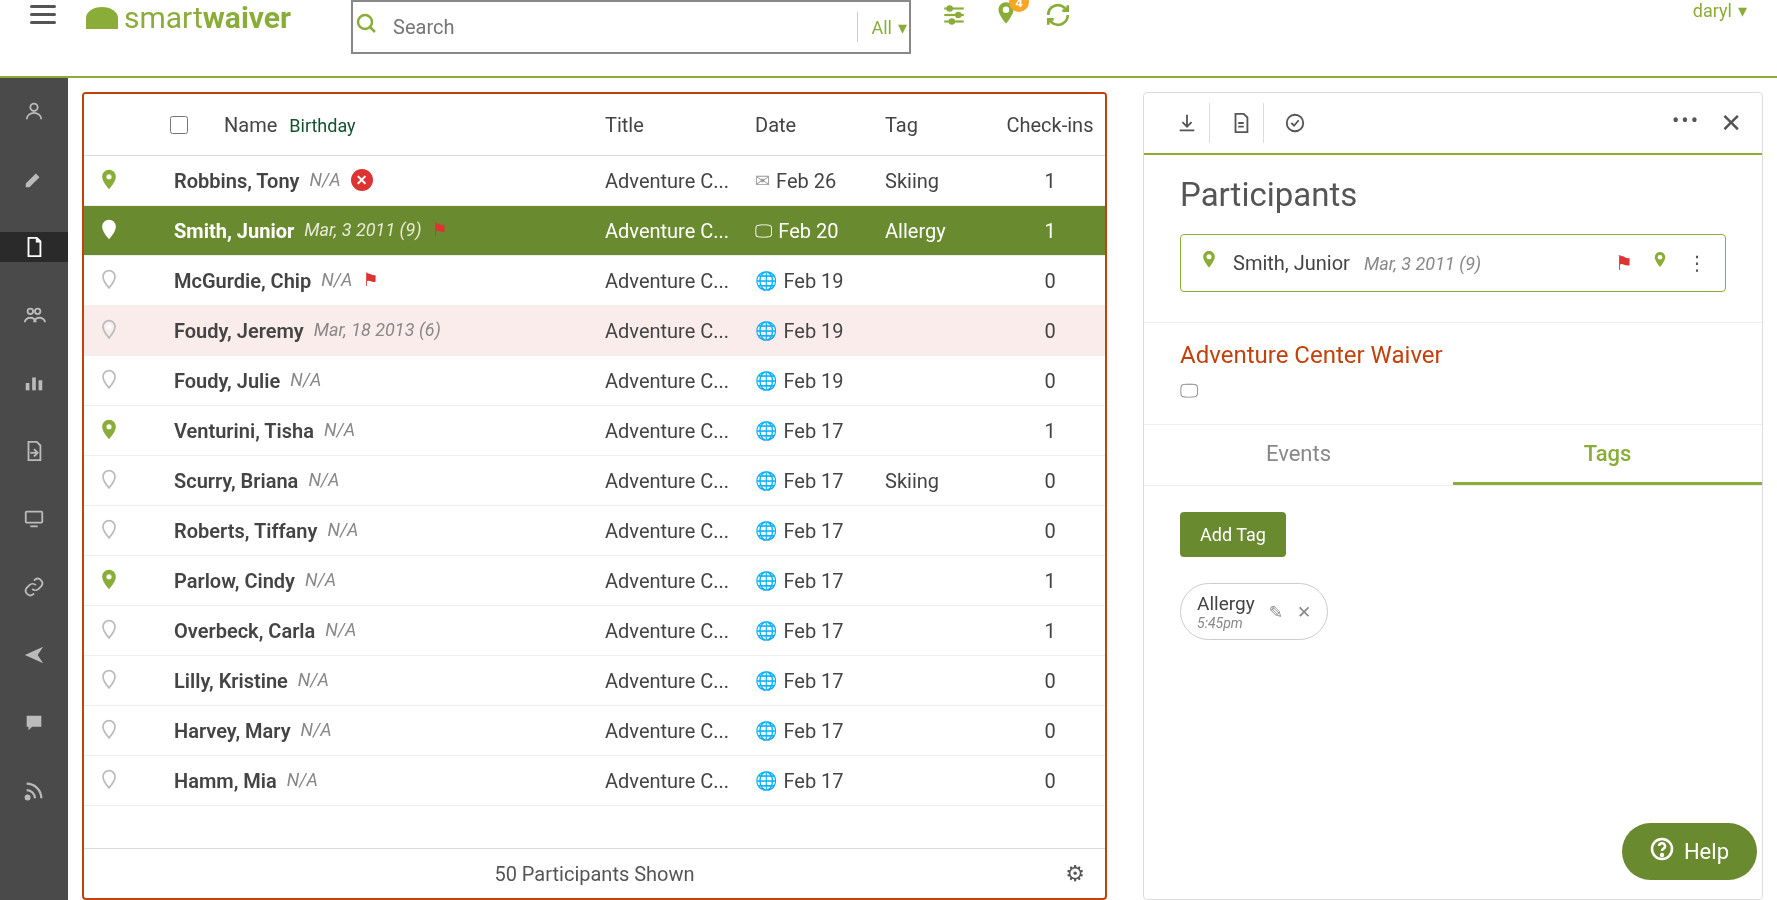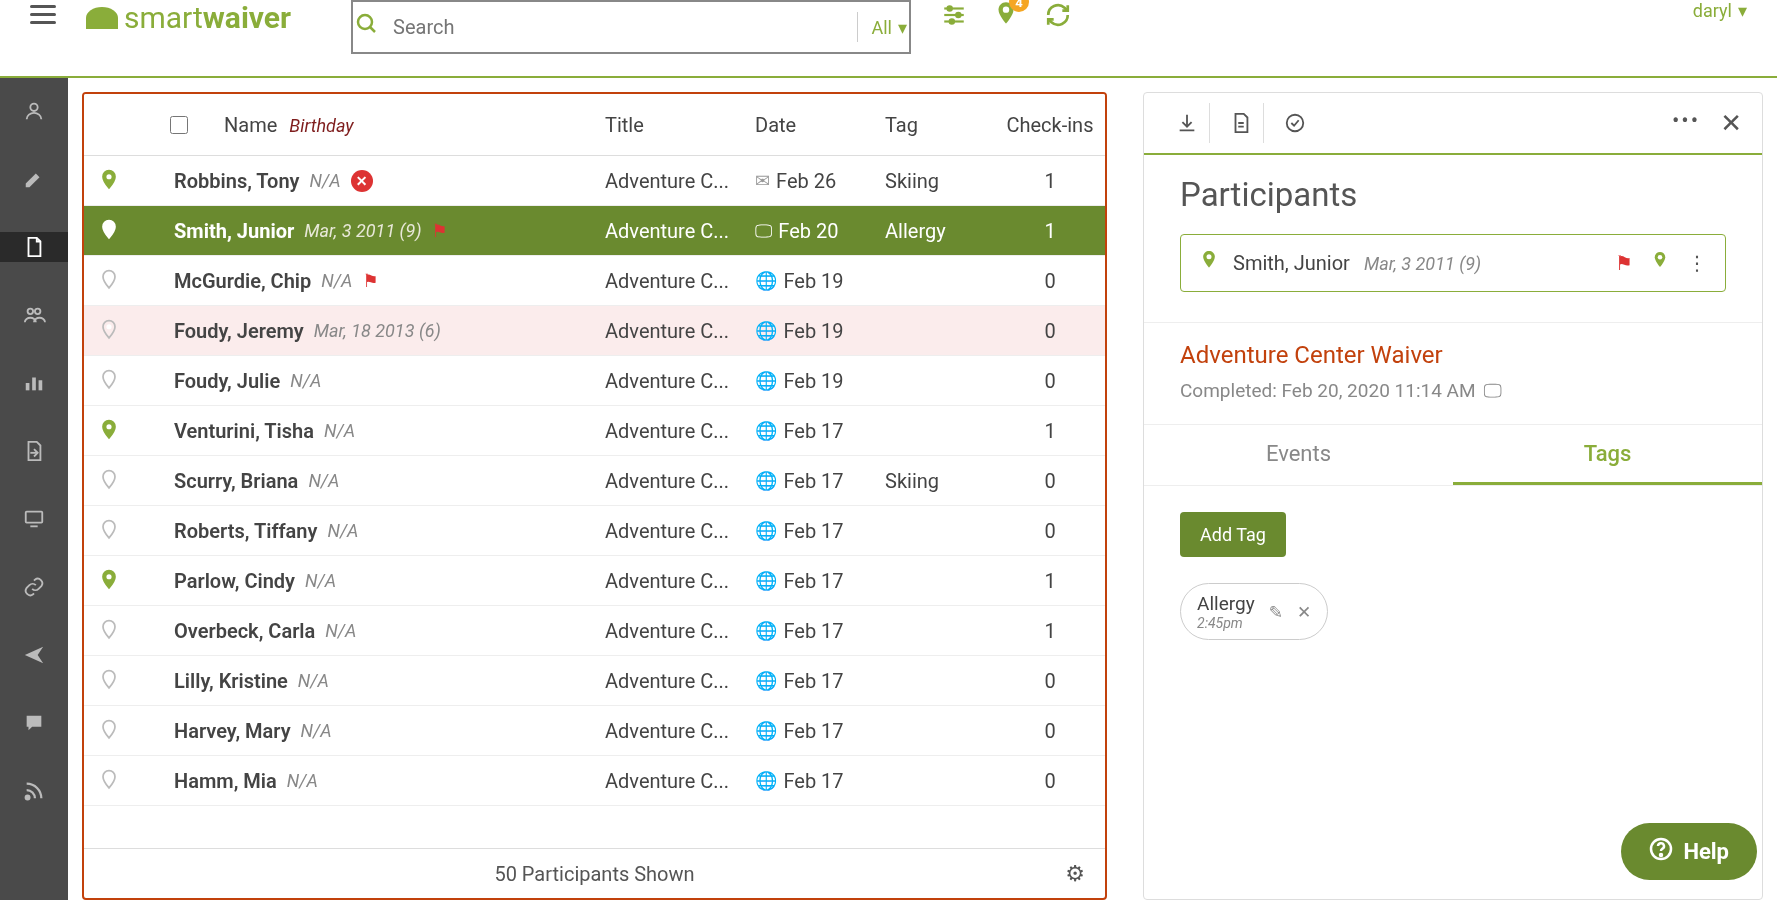--- a/index.html
+++ b/index.html
@@ -28,31 +28,31 @@
 .thead{display:flex;height:62px;align-items:center;border-bottom:1px solid #ddd;background:#fff;color:#444;font-size:20px}
 .col-check{width:90px;display:flex;justify-content:center}
 .col-check input{width:18px;height:18px}
 .col-pin{width:50px;flex-shrink:0}
 .col-name{flex:1;padding-left:0;min-width:0}
 .col-title{width:150px}
 .col-date{width:130px}
 .col-tag{width:110px}
 .col-chk{width:110px;text-align:center}
 .thead .col-name{padding-left:0;display:flex;align-items:baseline;gap:12px}
-.thead .bday-sub{font-style:italic;color:#7f1d1d;font-size:18px}
+.thead .bday-sub{color:#14532d;font-size:18px}
 .rows{flex:1;overflow-y:auto}
 .row{display:flex;align-items:center;height:50px;border-bottom:1px solid #eee;font-size:20px;color:#444}
 .row.selected{background:#6a8a2f;color:#fff}
 .row.pink{background:#fbecec}
 .row .pin{width:50px;display:flex;justify-content:center;font-size:22px;flex-shrink:0}
 .pin svg{width:24px;height:24px}
 .pin.strong svg{fill:#8aad3a;stroke:#8aad3a}
 .pin.weak svg{fill:none;stroke:#bbb}
 .row.selected .pin svg{fill:#fff;stroke:#fff}
-.row .name-cell{flex:1;display:flex;align-items:center;gap:10px;padding-left:40px;min-width:0}
+.row .name-cell{flex:1;display:flex;align-items:flex-start;gap:10px;padding-left:40px;min-width:0}
 .row .nm{font-weight:600}
 .row.selected .nm{font-weight:700}
 .row .bd{font-style:italic;color:#888;font-size:18px}
 .row.selected .bd{color:#e8e8d8}
 .row .flag{color:#d33;font-size:18px}
 .row .xic{width:22px;height:22px;background:#d33;color:#fff;border-radius:50%;display:inline-flex;align-items:center;justify-content:center;font-size:14px;font-weight:700}
 .row .title-cell{width:150px;white-space:nowrap;overflow:hidden;text-overflow:ellipsis}
 .row .date-cell{width:130px;display:flex;align-items:center;gap:6px}
 .row .date-ic{color:#999;font-size:18px}
 .row.selected .date-ic{color:#fff}
@@ -77,21 +77,21 @@
 .waiver-comp{font-size:19px;color:#888;display:flex;align-items:center;gap:8px}
 .tabs{display:flex;border-top:1px solid #eee;border-bottom:1px solid #eee}
 .tab{flex:1;text-align:center;padding:16px 0;font-size:22px;color:#888;cursor:pointer}
 .tab.active{color:#8aad3a;border-bottom:3px solid #8aad3a;font-weight:500}
 .tags-body{padding:26px 36px}
 .add-tag{background:#6a8a2f;color:#fff;border:none;padding:12px 20px;border-radius:4px;font-size:18px;cursor:pointer;margin-bottom:26px}
 .tag-chip{display:inline-flex;align-items:center;border:1px solid #ccc;border-radius:30px;padding:8px 16px;gap:14px}
 .tag-chip .tname{font-size:19px;color:#444}
 .tag-chip .ttime{font-size:14px;font-style:italic;color:#888}
 .tag-chip .tic{color:#888;cursor:pointer;font-size:17px}
-.help-btn{position:fixed;bottom:20px;right:20px;background:#6a8a2f;color:#fff;border-radius:30px;padding:14px 28px;font-size:22px;display:flex;align-items:center;gap:10px;cursor:pointer;font-weight:700}
+.help-btn{position:fixed;bottom:20px;right:20px;background:#6a8a2f;color:#fff;border-radius:30px;padding:14px 28px;font-size:22px;display:flex;align-items:center;gap:10px;cursor:pointer;font-weight:400}
 svg.pinmark{width:24px;height:24px}
 </style>
 </head>
 <body>
 
 <div class="header">
   <div class="hamburger">
       <div></div>
       <div></div>
       <div></div>
@@ -547,34 +547,33 @@
                     <path d="M12 2C8 2 5 5 5 9c0 5 7 13 7 13s7-8 7-13c0-4-3-7-7-7z"></path>
                     <circle cx="12" cy="9" r="3" fill="#fff"></circle>
                   </svg></span>
               <span style="color:#555">⋮</span>
             </div>
           </div>
         </div>
         <div class="waiver-sec">
           <div class="waiver-title">Adventure Center Waiver</div>
           <div class="waiver-comp">
-              <span>Completed: Feb 20, 2020 11:14 AM</span>
               <span>🖵</span>
             </div>
         </div>
         <div class="tabs">
           <div class="tab">Events</div>
           <div class="tab active">Tags</div>
         </div>
         <div class="tags-body">
           <button class="add-tag">Add Tag</button><br>
           <div class="tag-chip">
             <div>
               <div class="tname">Allergy</div>
-              <div class="ttime">2:45pm</div>
+              <div class="ttime">5:45pm</div>
             </div>
             <span class="tic">✎</span>
             <span class="tic">✕</span>
           </div>
         </div>
       </div>
     </div>
   </div>
 </div>
 

